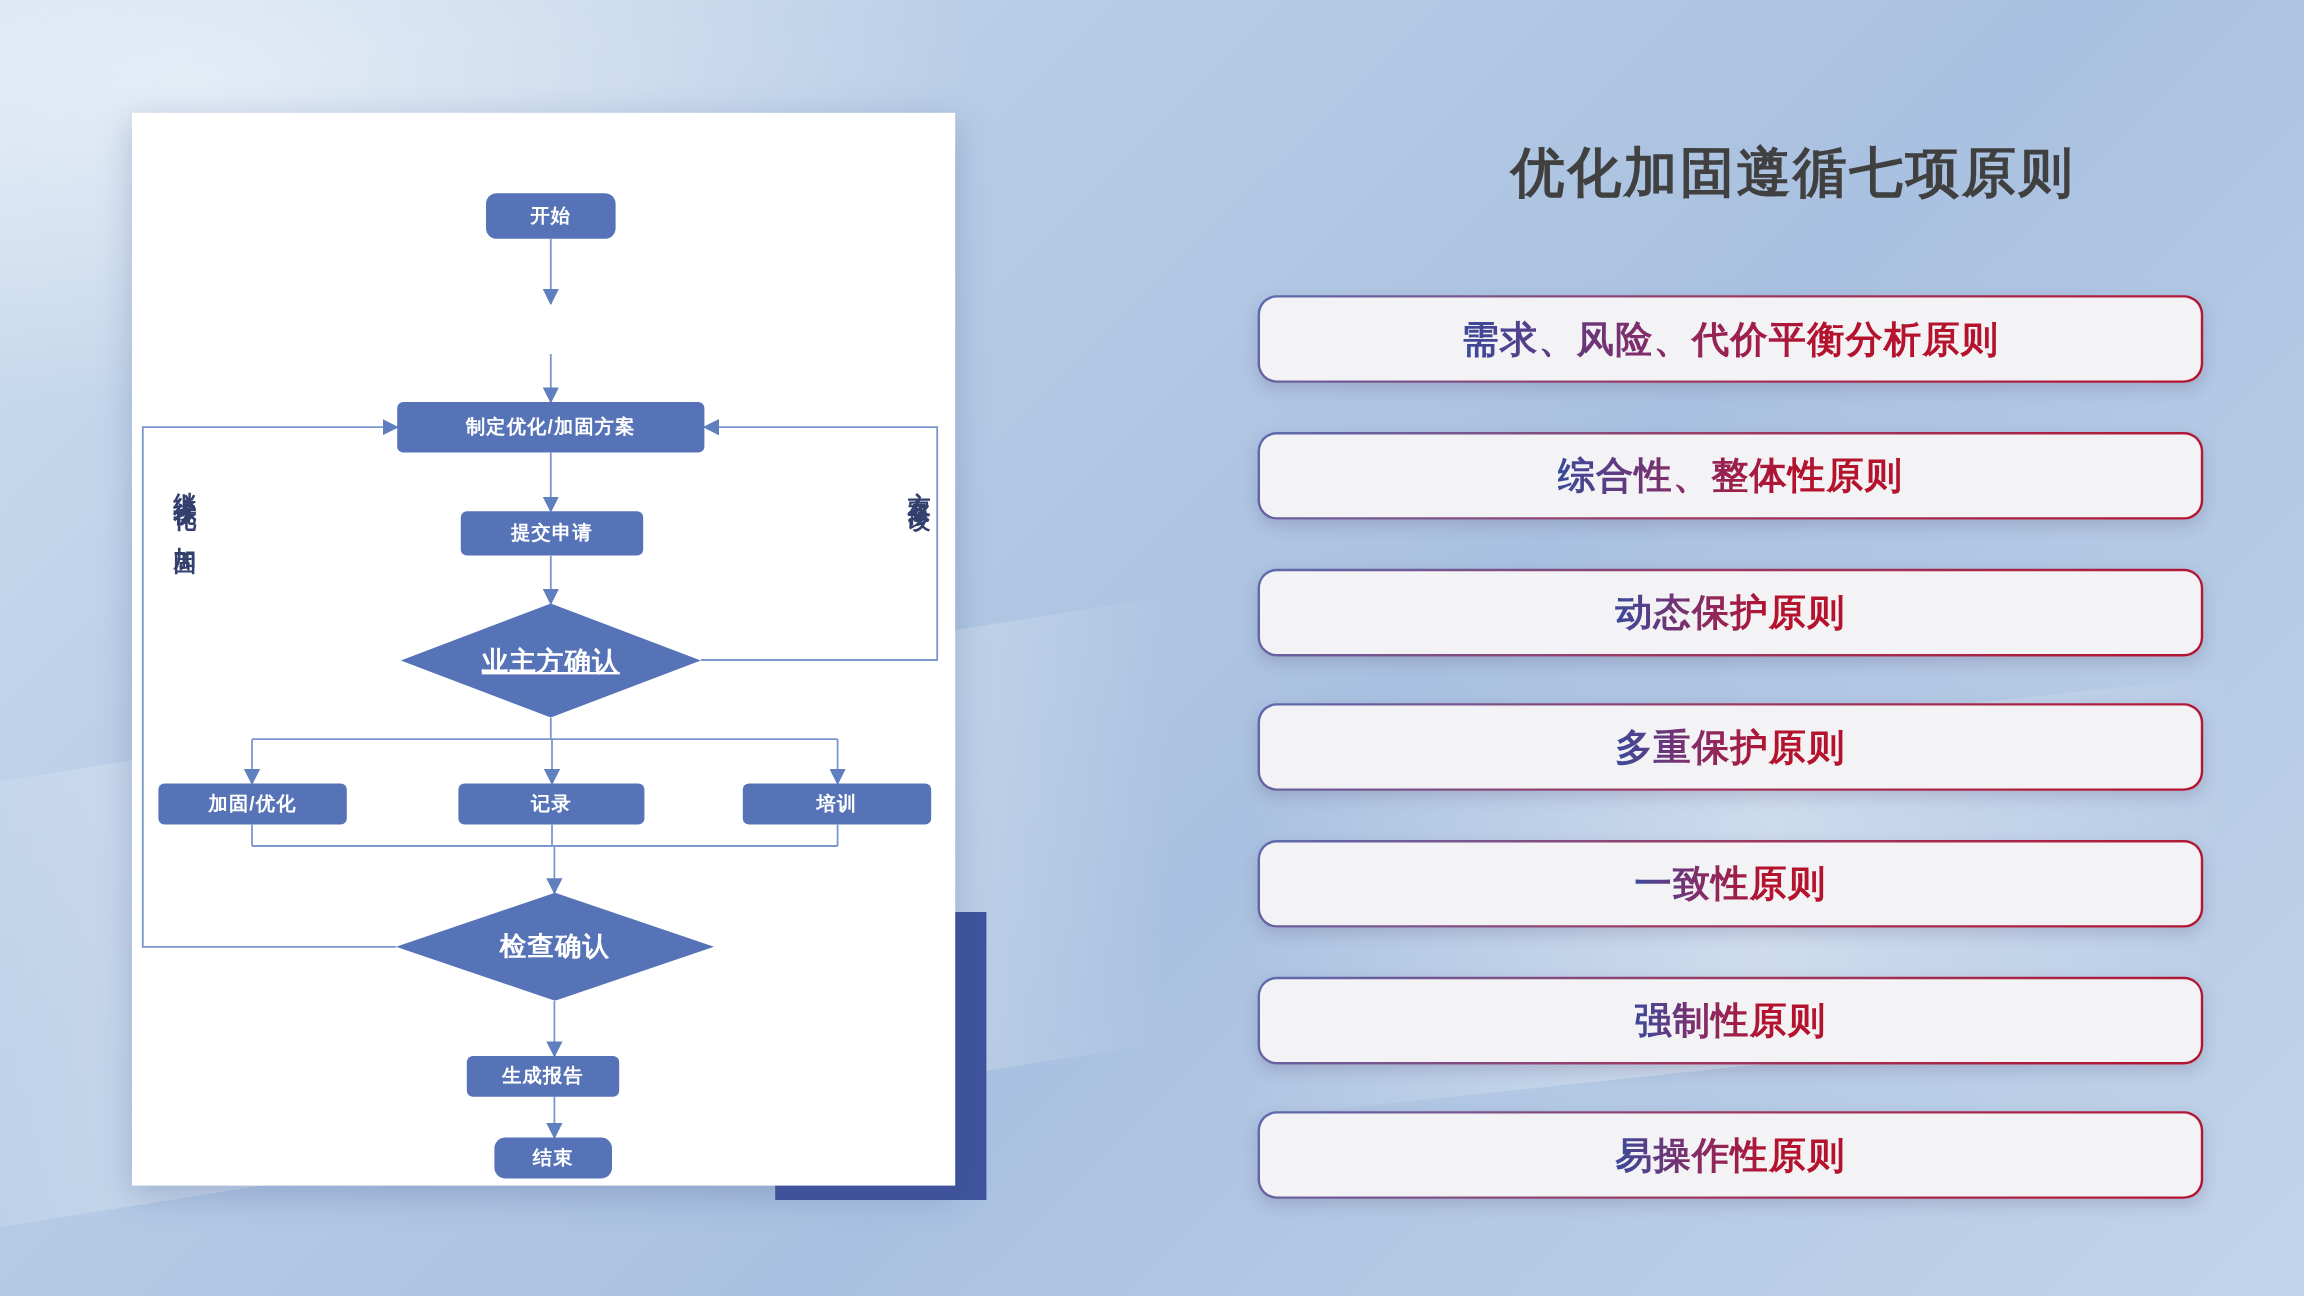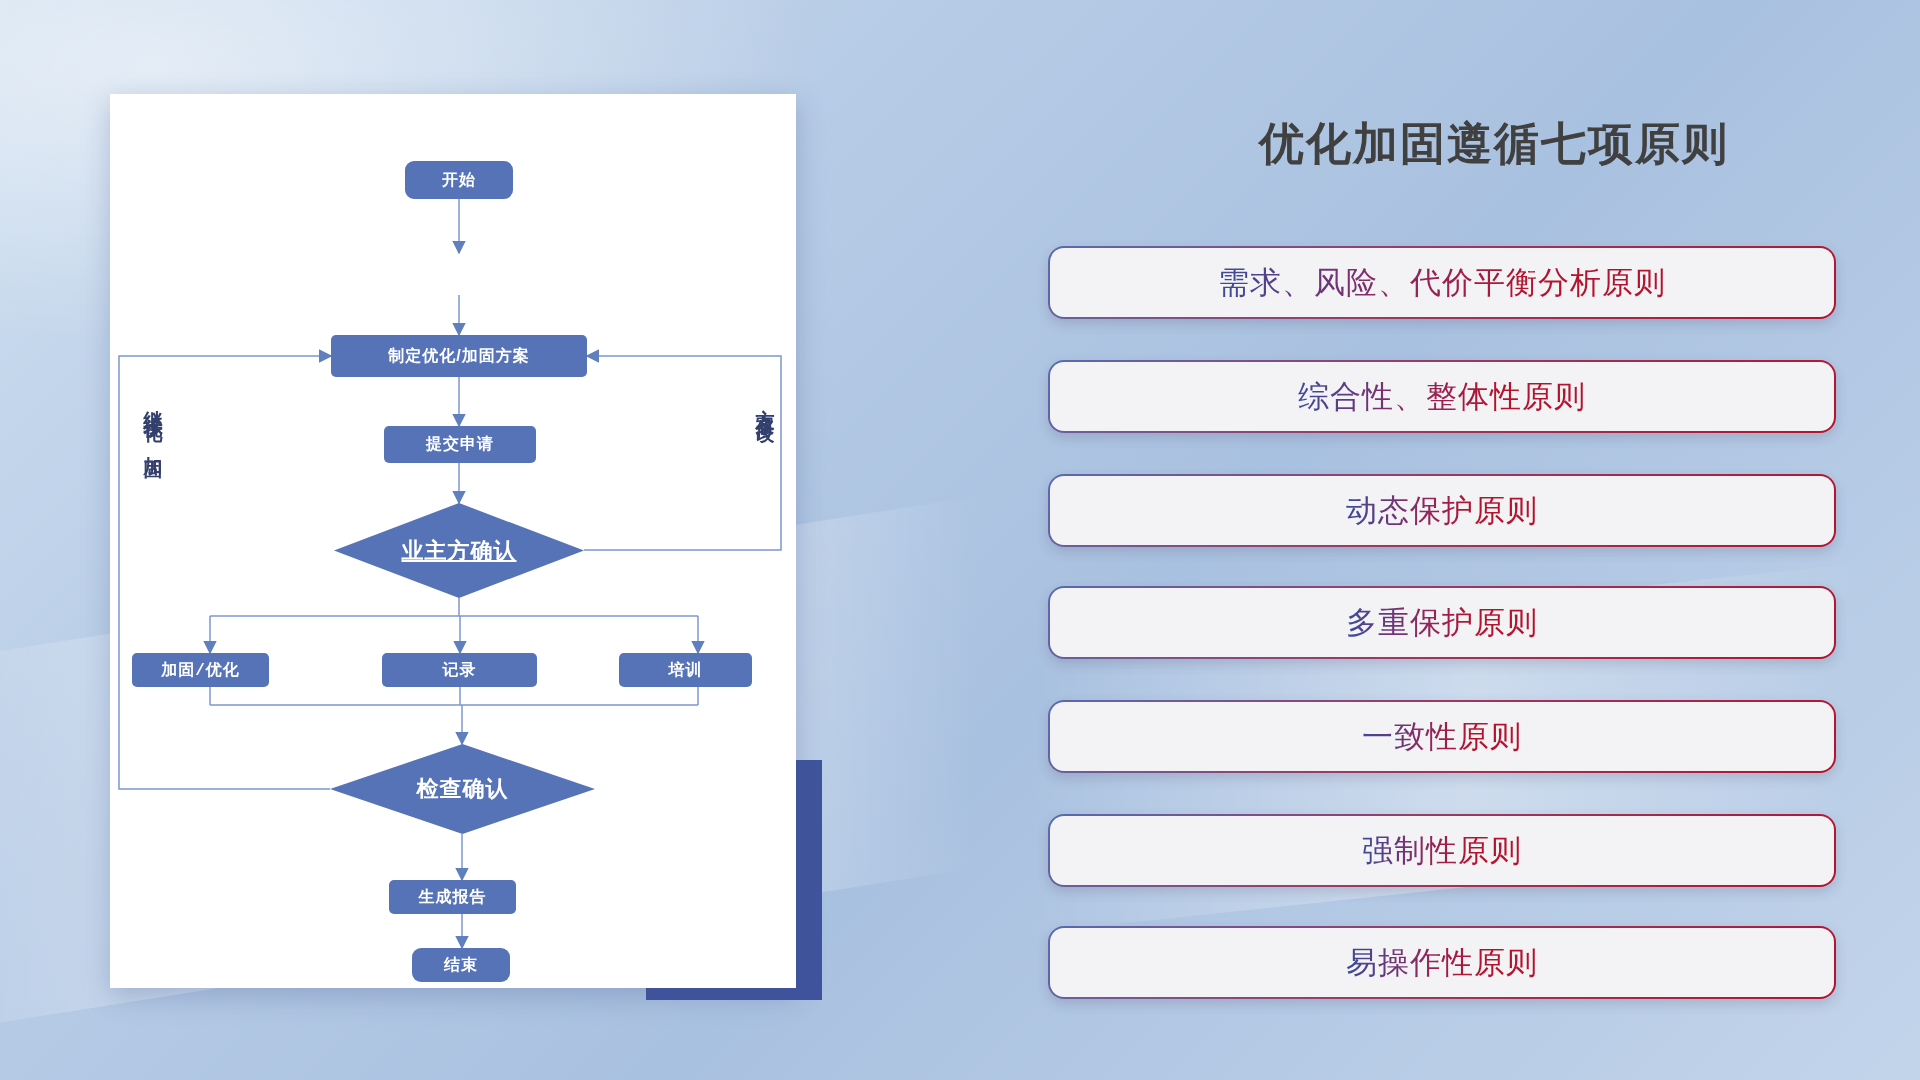--- a/index.html
+++ b/index.html
@@ -59,21 +59,21 @@
   .pill {
     position:absolute; left:1048px; width:788px; height:73px;
     border-radius:16px; padding:2px;
     background: linear-gradient(135deg, #5a6ab0 0%, #9a3a63 45%, #b5122e 100%);
     box-shadow: 0 5px 12px rgba(70,50,90,0.18);
   }
   .pill-inner {
     width:100%; height:100%; border-radius:14px; background:#f3f3f6;
     display:flex; align-items:center; justify-content:center;
   }
-  .pill-label { font-size:31px; font-weight:normal; color:#b5122e; letter-spacing:1px; }
+  .pill-label { font-size:31px; font-weight:bold; color:#b5122e; letter-spacing:1px; }
   @supports (-webkit-background-clip: text) {
     .pill-label {
       background-image: linear-gradient(90deg, #3b4a9b 0%, #8a2a63 38%, #b5122e 68%);
       -webkit-background-clip: text;
       -webkit-text-fill-color: transparent;
     }
   }
 </style>
 </head>
 <body>
@@ -116,25 +116,25 @@
 
   <div class="node terminal" style="left:295px; top:67px; width:108px; height:38px;">开始</div>
 
 
   <div class="node" style="left:221px; top:241px; width:256px; height:42px;">制定优化/加固方案</div>
 
   <div class="node" style="left:274px; top:332px; width:152px; height:37px;">提交申请</div>
 
   <div class="node diamond" style="left:224px; top:409px; width:250px; height:95px; font-size:22px;text-decoration:underline;">业主方确认</div>
 
-  <div class="node" style="left:22px; top:559px; width:137px; height:34px;font-family:Liberation Mono, monospace;">加固/优化</div>
+  <div class="node" style="left:22px; top:559px; width:157px; height:34px;">加固/优化</div>
 
   <div class="node" style="left:272px; top:559px; width:155px; height:34px;">记录</div>
 
-  <div class="node" style="left:509px; top:559px; width:133px; height:34px;">培训</div>
+  <div class="node" style="left:509px; top:559px; width:157px; height:34px;">培训</div>
 
   <div class="node diamond" style="left:220px; top:650px; width:265px; height:90px; font-size:22px;">检查确认</div>
 
   <div class="node" style="left:279px; top:786px; width:127px; height:34px;">生成报告</div>
 
   <div class="node terminal" style="left:302px; top:854px; width:98px; height:34px;">结束</div>
 
   <div class="vlabel" style="left:30px; top:300px;">继续优化/加固</div>
 
   <div class="vlabel" style="left:642px; top:300px;">方案修改</div>

